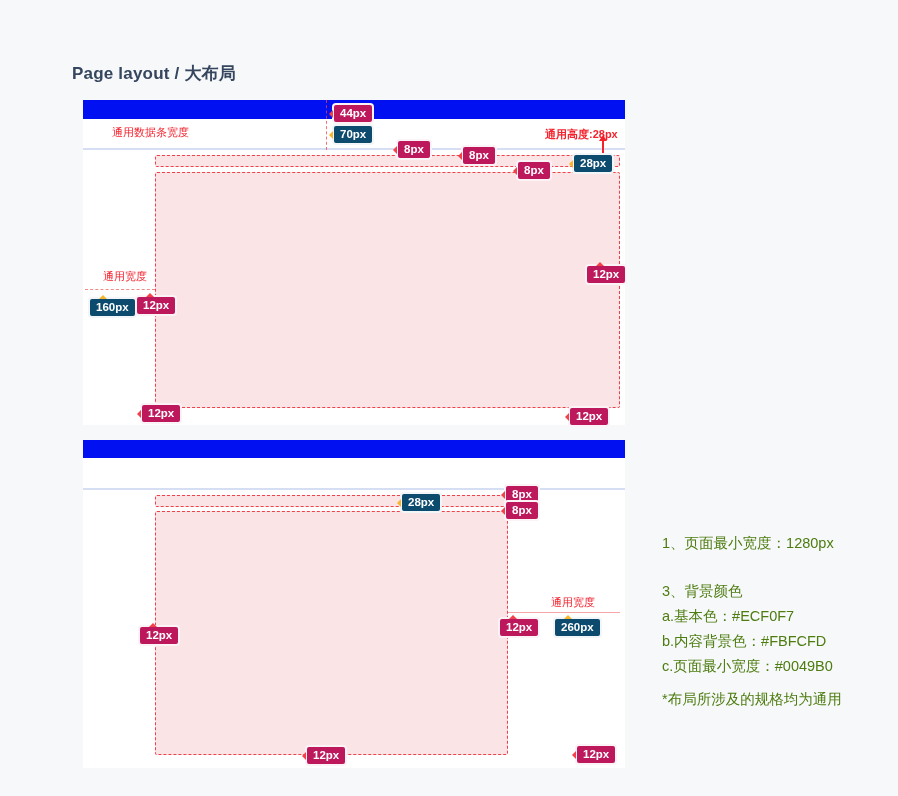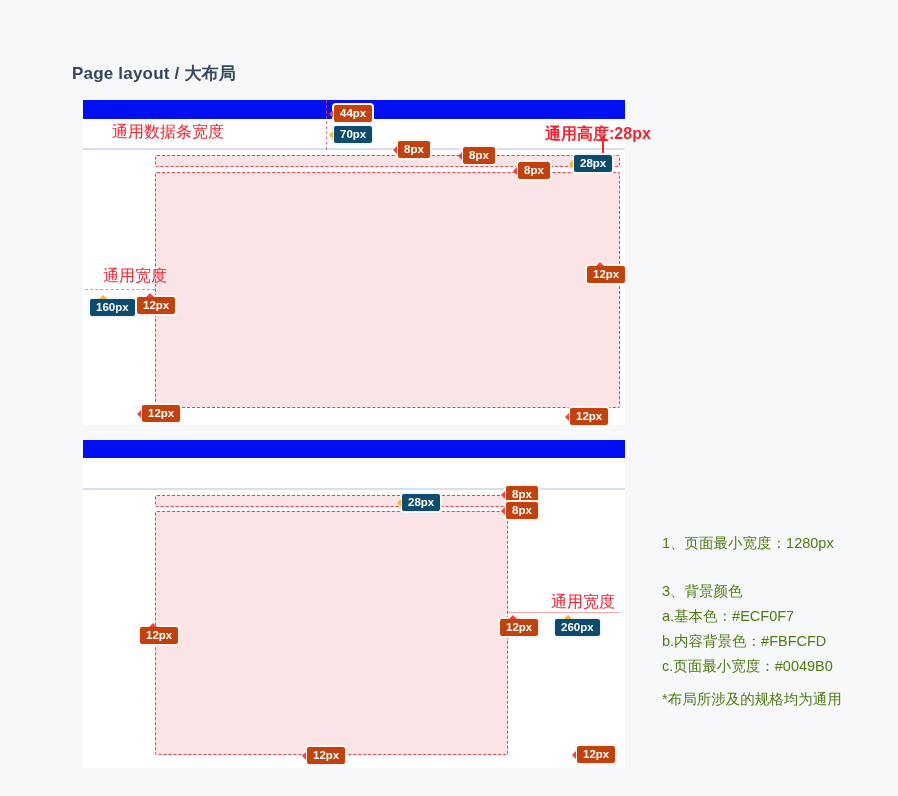--- a/index.html
+++ b/index.html
@@ -34,34 +34,34 @@
   .hline{position:absolute;height:0;border-top:1px dashed #F08A8A;}
   .d1-hmeasure{left:2px;top:189px;width:70px;}
   .d2-hmeasure{left:425px;top:172px;width:112px;border-top:1px solid #F5A6A6;}
   .arrow-up{position:absolute;width:2px;background:#F5222D;}
   .d1-arrow{left:519px;top:41px;height:16px;}
   .arrow-up::before{
     content:"";position:absolute;left:-3px;top:-6px;width:0;height:0;
     border:4px solid transparent;border-bottom:6px solid #F5222D;border-top:none;
   }
   .redlabel{
-    position:absolute;font-size:16px;line-height:12px;color:#F5222D;white-space:nowrap;
+    position:absolute;font-size:11px;line-height:12px;color:#F5222D;white-space:nowrap;
   }
   .d1-label-databar{left:29px;top:26px;}
   .d1-label-height{left:462px;top:28px;font-weight:bold;}
   .d1-label-width{left:20px;top:170px;}
   .d2-label-width{left:468px;top:156px;}
   
   .badge{
     position:absolute;z-index:6;white-space:nowrap;
     color:#fff;font-size:11.5px;font-weight:bold;line-height:13px;
     padding:2px 6px;border-radius:4px;border:2px solid rgba(255,255,255,.95);
     box-sizing:border-box;
   }
-  .badge.red{background:#c2410c;}
+  .badge.red{background:#be185d;}
   .badge.yellow{background:#0c4a6e;}
   .badge::before{content:"";position:absolute;width:0;height:0;border:4px solid transparent;}
   .badge.ptr-left::before{left:-9px;top:50%;margin-top:-4px;}
   .badge.red.ptr-left::before{border-right-color:#F2414B;}
   .badge.yellow.ptr-left::before{border-right-color:#F8B42B;}
   .badge.ptr-top::before{top:-8px;left:9px;}
   .badge.red.ptr-top::before{border-bottom-color:#F2414B;}
   .badge.yellow.ptr-top::before{border-bottom-color:#F8B42B;}
   
   .notes{position:absolute;left:662px;top:535px;width:220px;font-size:14.5px;line-height:17px;color:#4d7c0f;}

